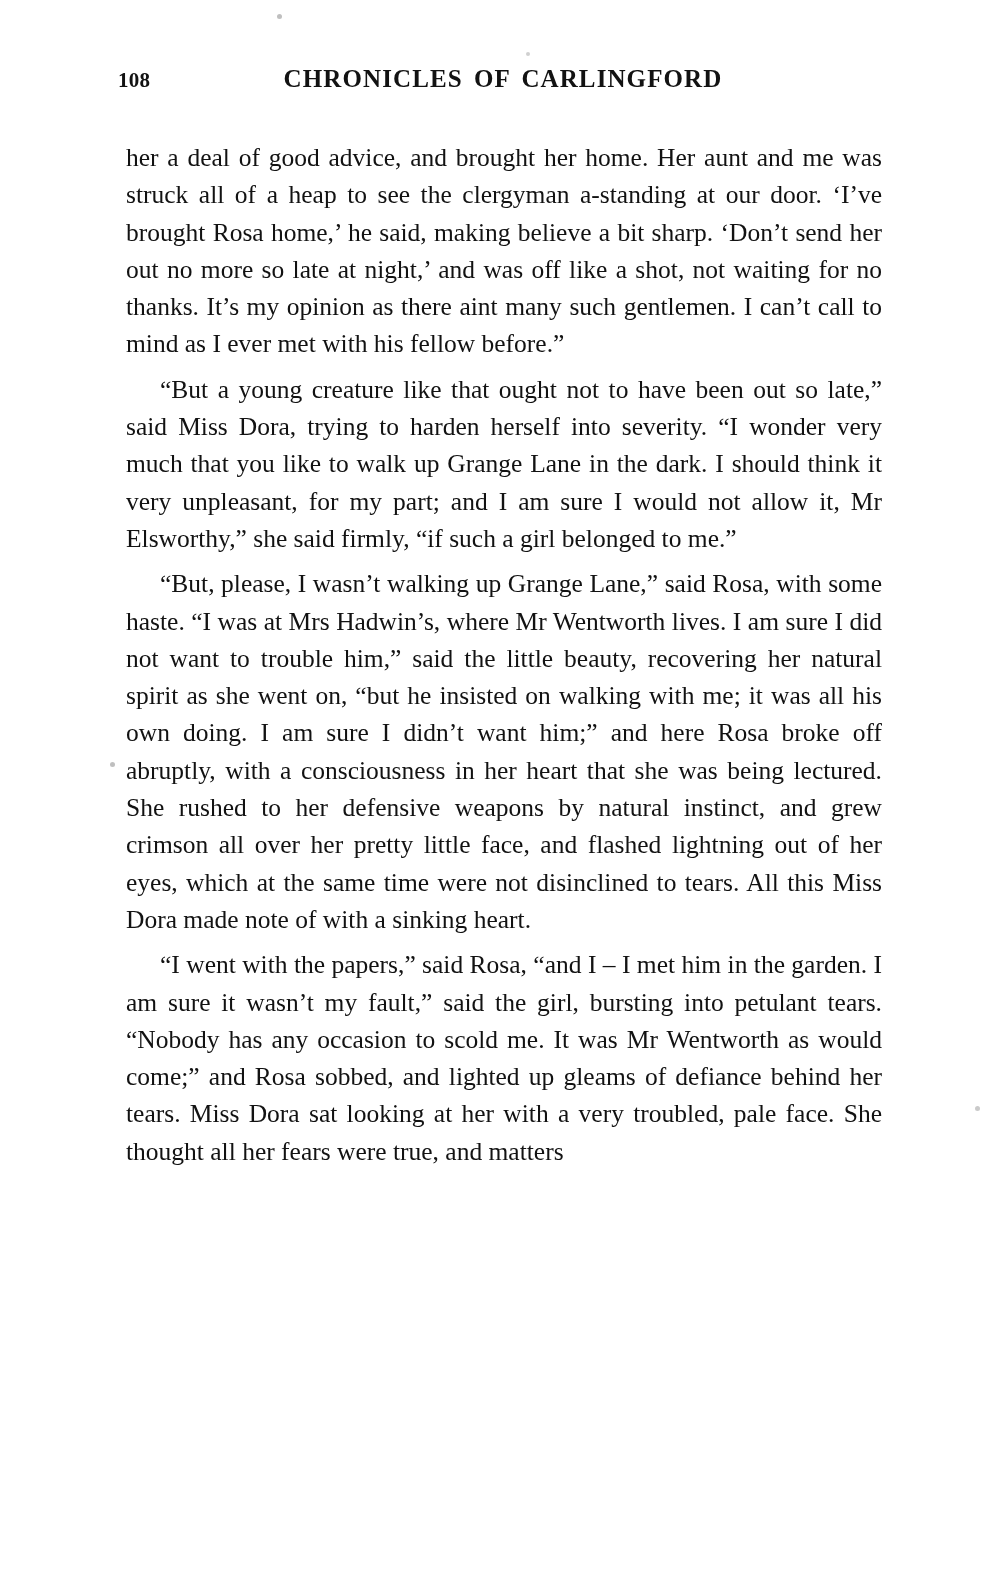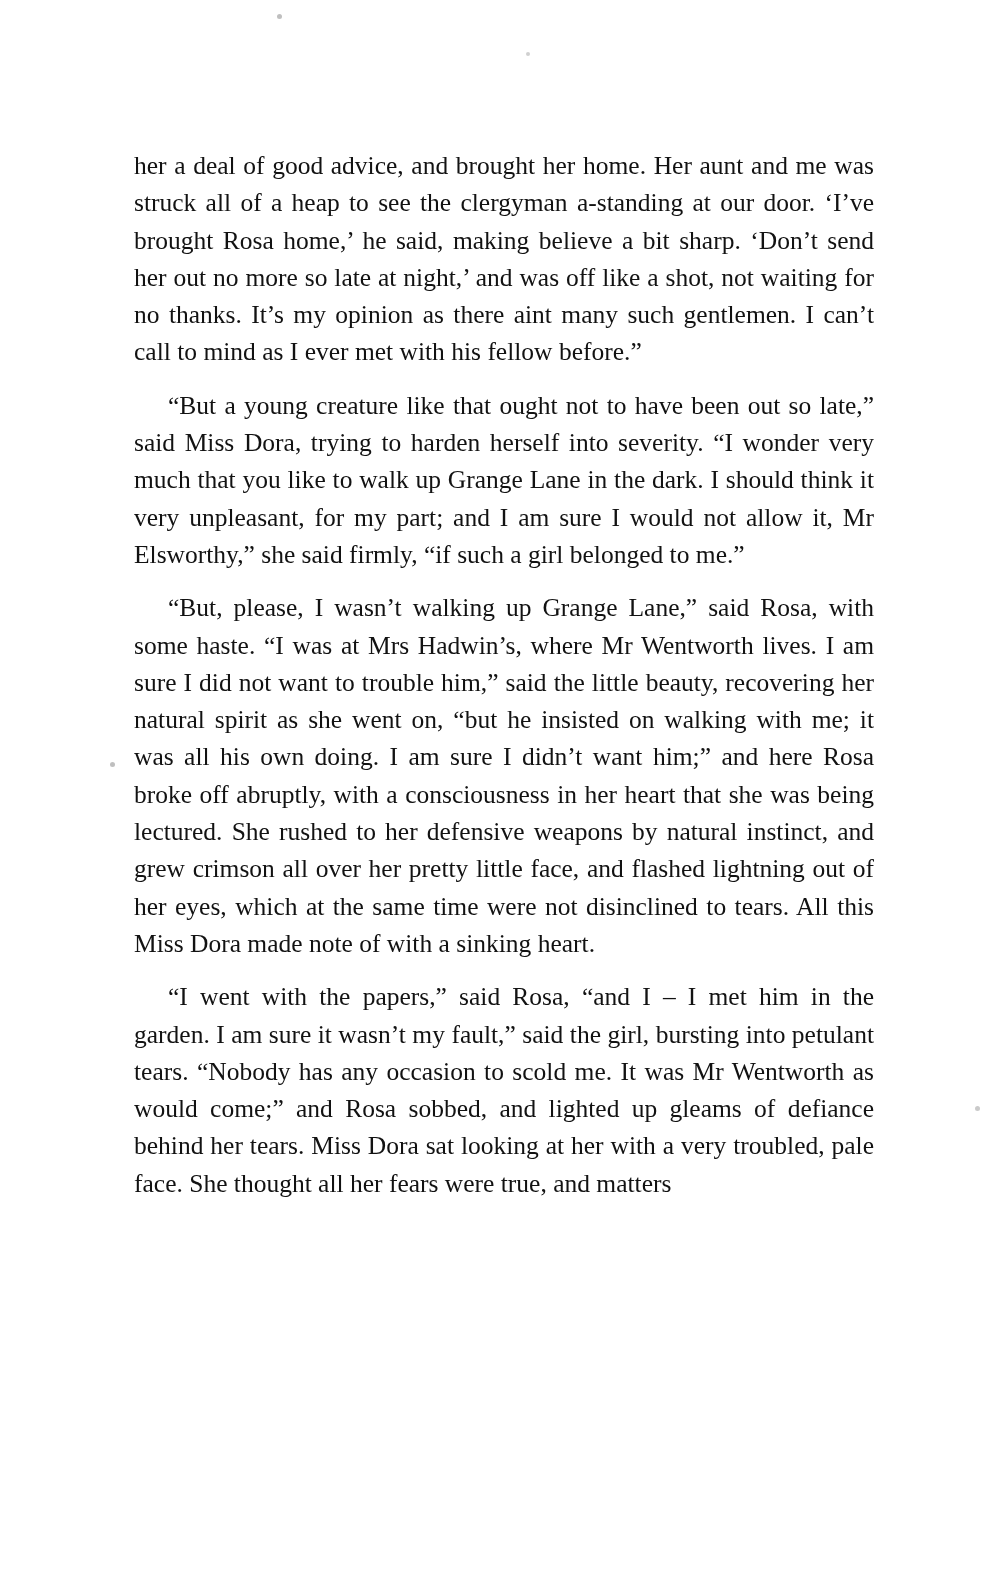--- a/index.html
+++ b/index.html
@@ -61,21 +61,21 @@
     line-height: 1.2;
   }
 
   .body-text {
     position: absolute;
     left: 118px;
     top: 131px;
     width: 772px;
   }
   .body-text p {
-    margin: 16px;
+    margin: 8px;
     font-size: 25.5px;
     line-height: 37.3px;
     text-align: justify;
     text-justify: inter-word;
     hyphens: none;
   }
   .body-text p.indent {
     text-indent: 34px;
     font-family: Liberation Serif, serif;
   }
@@ -83,20 +83,24 @@
 </head>
 <body>
 
 <div class="page">
 
   <span class="speck s1"></span>
   <span class="speck s2"></span>
   <span class="speck s3"></span>
   <span class="speck s4"></span>
 
+  <div class="header">
+    <div class="folio">108</div>
+    <div class="running-head">CHRONICLES OF CARLINGFORD</div>
+  </div>
 
   <div class="body-text">
     <p>her a deal of good advice, and brought her home. Her aunt and me was struck all of a heap to see the clergyman a-standing at our door. ‘I’ve brought Rosa home,’ he said, making believe a bit sharp. ‘Don’t send her out no more so late at night,’ and was off like a shot, not waiting for no thanks. It’s my opinion as there aint many such gentlemen. I can’t call to mind as I ever met with his fellow before.”</p>
     <p class="indent">“But a young creature like that ought not to have been out so late,” said Miss Dora, trying to harden herself into severity. “I wonder very much that you like to walk up Grange Lane in the dark. I should think it very unpleasant, for my part; and I am sure I would not allow it, Mr Elsworthy,” she said firmly, “if such a girl belonged to me.”</p>
     <p class="indent">“But, please, I wasn’t walking up Grange Lane,” said Rosa, with some haste. “I was at Mrs Hadwin’s, where Mr Wentworth lives. I am sure I did not want to trouble him,” said the little beauty, recovering her natural spirit as she went on, “but he insisted on walking with me; it was all his own doing. I am sure I didn’t want him;” and here Rosa broke off abruptly, with a consciousness in her heart that she was being lectured. She rushed to her defensive weapons by natural instinct, and grew crimson all over her pretty little face, and flashed lightning out of her eyes, which at the same time were not disinclined to tears. All this Miss Dora made note of with a sinking heart.</p>
     <p class="indent">“I went with the papers,” said Rosa, “and I – I met him in the garden. I am sure it wasn’t my fault,” said the girl, bursting into petulant tears. “Nobody has any occasion to scold me. It was Mr Wentworth as would come;” and Rosa sobbed, and lighted up gleams of defiance behind her tears. Miss Dora sat looking at her with a very troubled, pale face. She thought all her fears were true, and matters</p>
   </div>
 
 </div>
 

